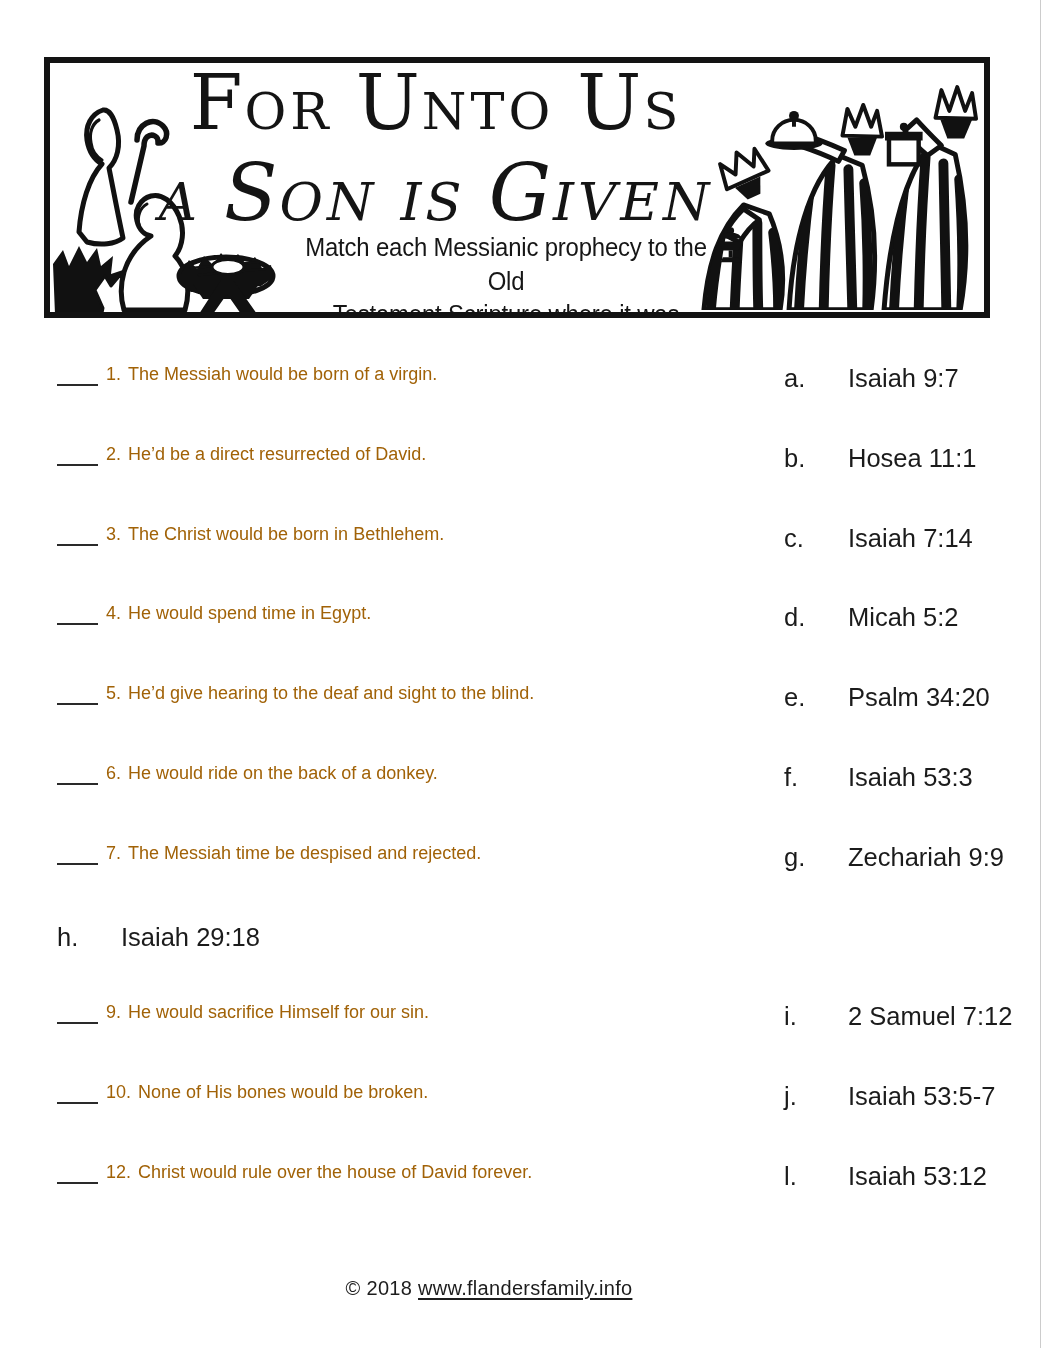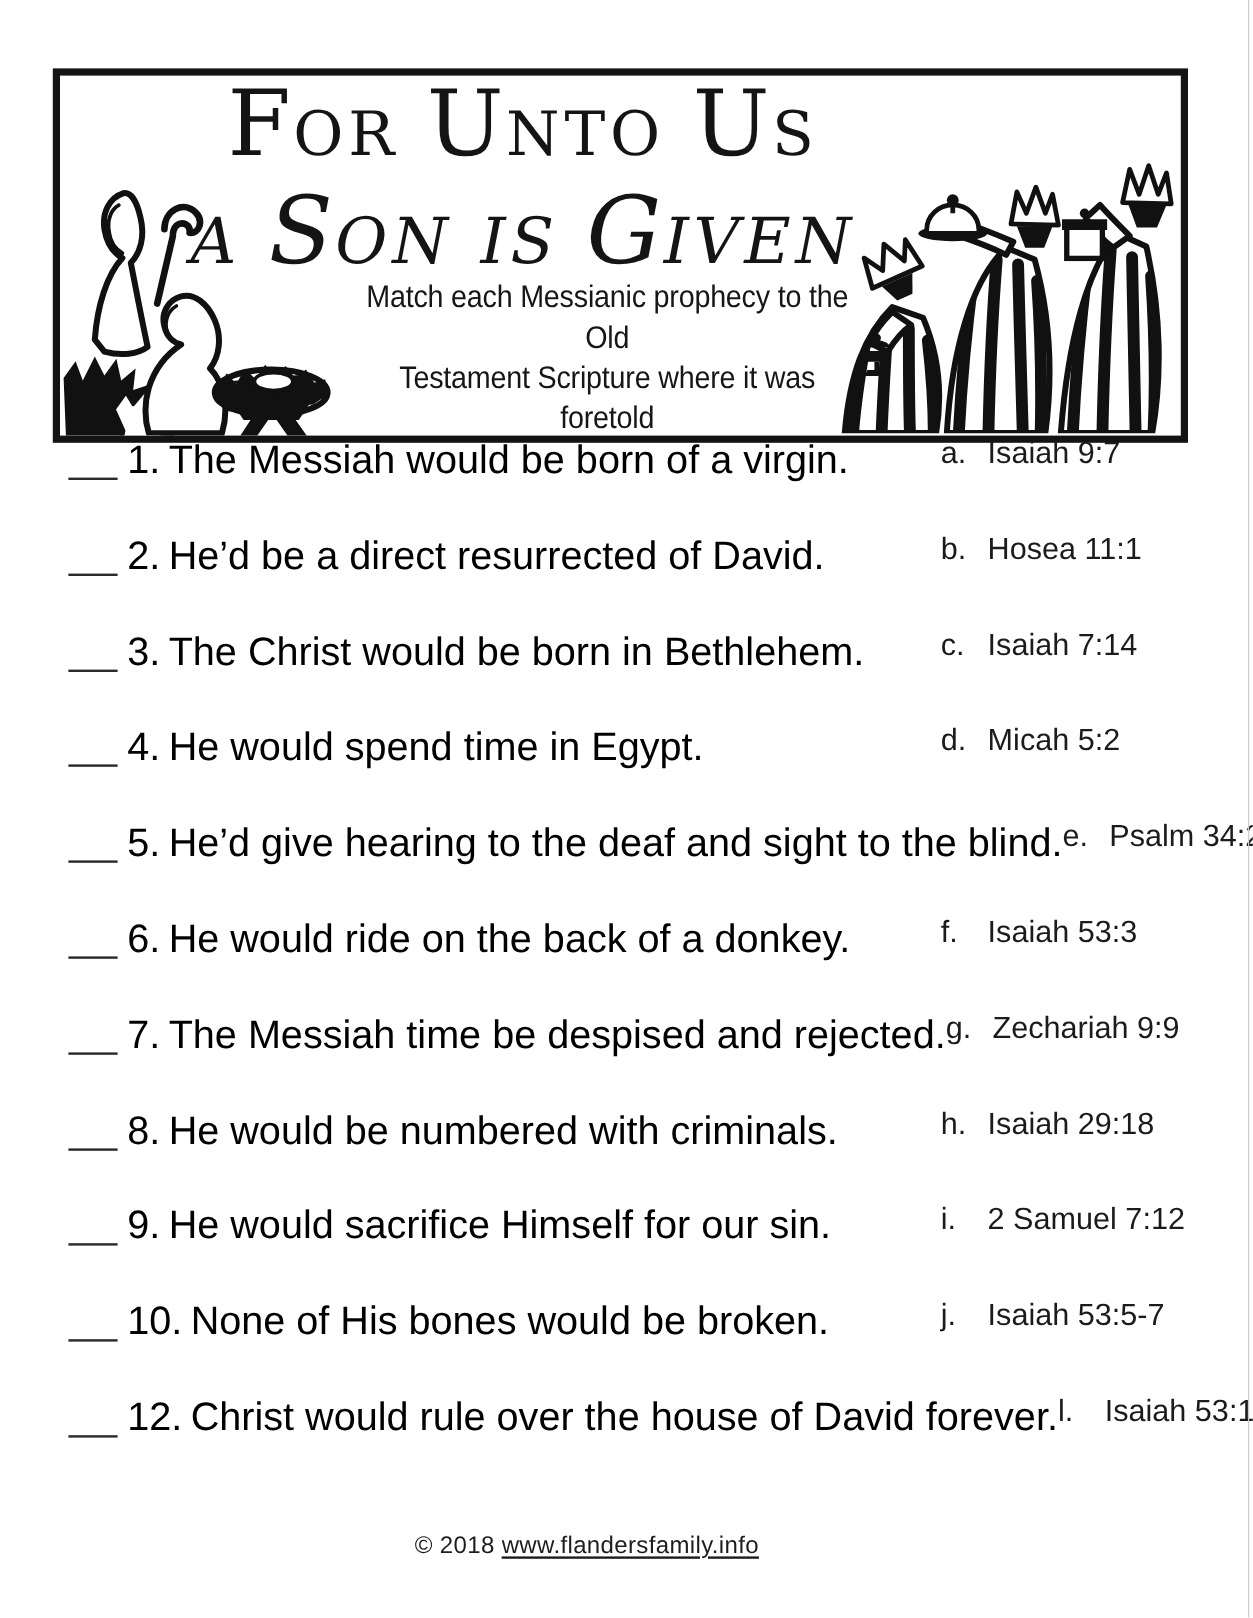--- a/index.html
+++ b/index.html
@@ -7,21 +7,21 @@
   body {
     width:1044px; height:1348px; position:relative;
     font-family:"Liberation Sans", sans-serif; color:#1a1a1a;
     overflow:hidden;
   }
   .page { position:absolute; inset:0; background:#fff; }
   .page-edge { position:absolute; right:3px; top:0; bottom:0; width:1px; background:#cccccc; }
 
   
   .header-box {
-    position:absolute; left:44px; top:57px; width:946px; height:312px;
+    position:absolute; left:44px; top:57px; width:946px; height:261px;
     border:6px solid #131313; background:#fff; overflow:hidden;
   }
   .nativity { position:absolute; left:1px; bottom:-2px; width:300px; height:210px; }
   .wisemen  { position:absolute; right:4px; bottom:2px; width:282px; height:228px; }
 
   .title-block {
     position:absolute; left:86px; top:4px; width:600px; text-align:center;
     font-family:"DejaVu Serif", serif; color:#141414; white-space:nowrap;
   }
   .t-line { display:block; }
@@ -35,29 +35,29 @@
 
   .subtitle {
     position:absolute; left:226px; top:168px; width:460px; text-align:center;
     font-size:26px; line-height:33.5px; color:#161616; letter-spacing:-0.2px;
     transform:scaleX(0.92); transform-origin:50% 0;
   }
 
   
   .quiz { position:absolute; left:57px; right:44px; top:363px; }
   .row { display:flex; align-items:flex-start; height:79.8px; }
-  .q { flex:1; white-space:nowrap; font-size:33px; color:#000000; padding-top:1px; }
+  .q { flex:1; white-space:nowrap; font-size:18px; color:#a16207; padding-top:1px; }
   .blank {
     display:inline-block; width:41px; height:22px;
     border-bottom:2px solid #2a2a2a; vertical-align:-6px; margin-right:8px;
   }
   .qnum { margin-right:7px; }
   .a { width:216px; flex:none; display:flex; font-size:25.5px; color:#1b1b1b; padding-top:1px; }
   .opt-letter { width:39px; flex:none; }
-  .opt-ref { white-space:nowrap; }
+  .opt-ref { white-space:nowrap;margin-left:25px; }
 
   
   .footer {
     position:absolute; left:0; right:66px; top:1277px; text-align:center;
     font-size:20px; color:#1d1d1d; letter-spacing:0.3px;
   }
   .footer a { color:#1d1d1d; text-decoration:underline; text-underline-offset:3px; }
 
   svg .ln { fill:none; stroke:#111; stroke-linecap:round; stroke-linejoin:round; }
   svg .fw { fill:#fff; stroke:#111; stroke-linejoin:round; }
@@ -224,21 +224,20 @@
 
     <div class="row">
       <div class="q"><span class="blank"></span><span class="qnum">7.</span><span class="qtext">The Messiah time be despised and rejected.</span></div>
       <div class="a">
           <span class="opt-letter">g.</span>
           <span class="opt-ref">Zechariah 9:9</span>
         </div>
     </div>
 
     <div class="row">
-      <div class="q"><span class="blank"></span><span class="qnum">8.</span><span class="qtext">He would be numbered with criminals.</span></div>
       <div class="a">
           <span class="opt-letter">h.</span>
           <span class="opt-ref">Isaiah 29:18</span>
         </div>
     </div>
 
     <div class="row">
       <div class="q"><span class="blank"></span><span class="qnum">9.</span><span class="qtext">He would sacrifice Himself for our sin.</span></div>
       <div class="a">
           <span class="opt-letter">i.</span>

